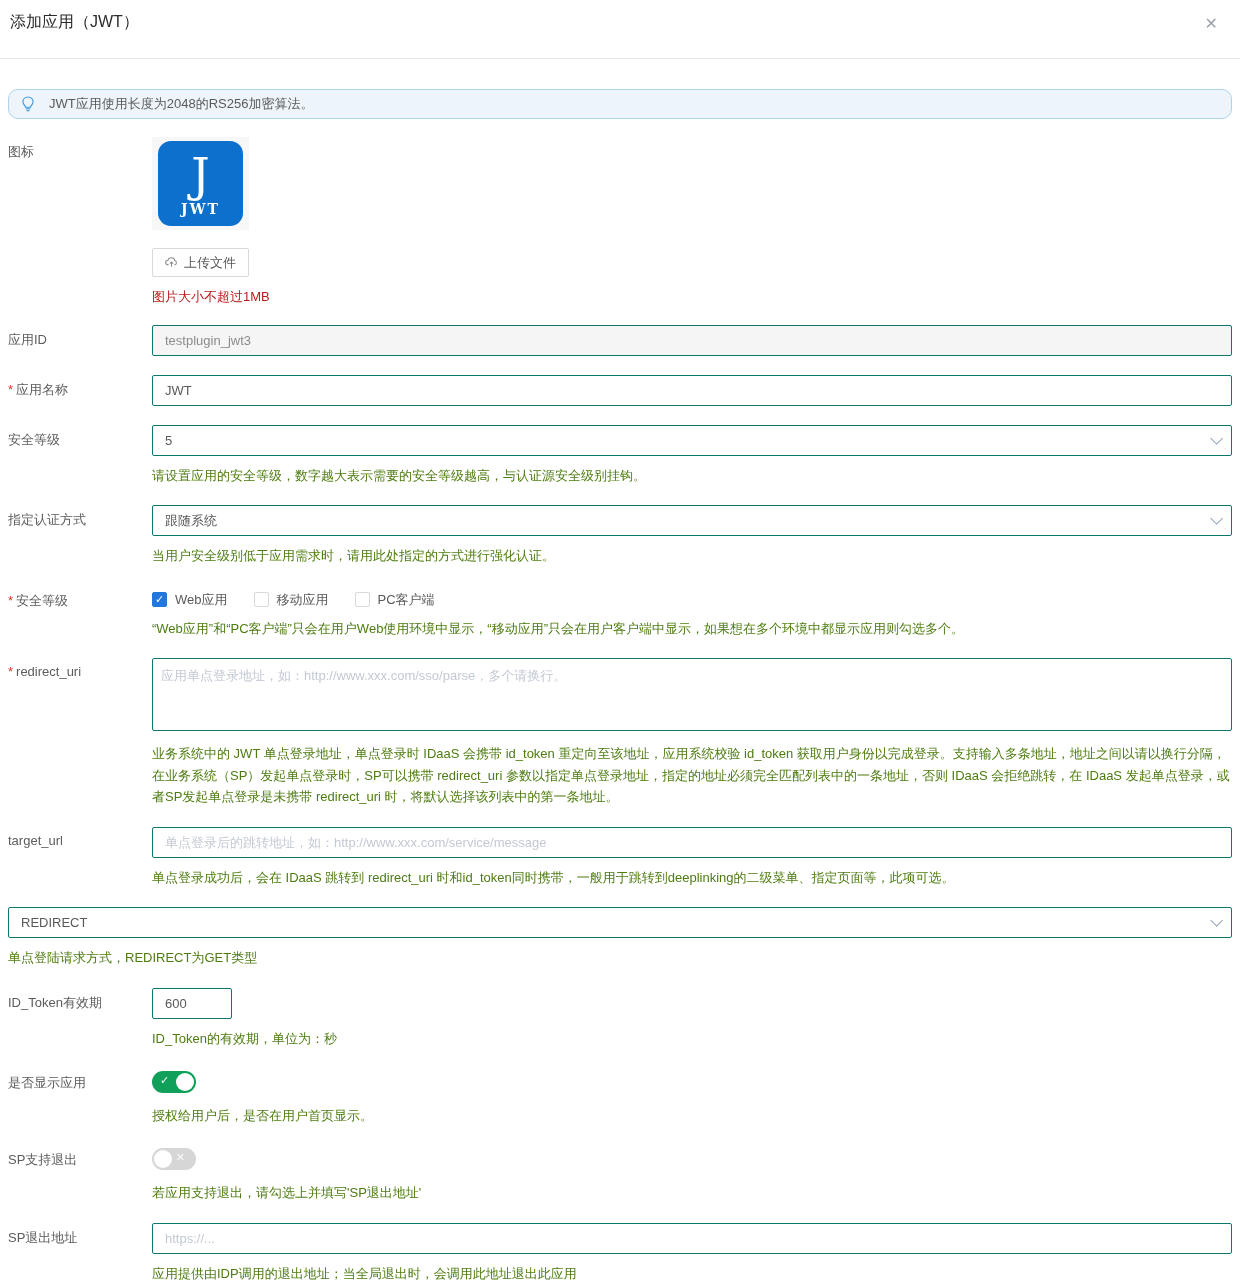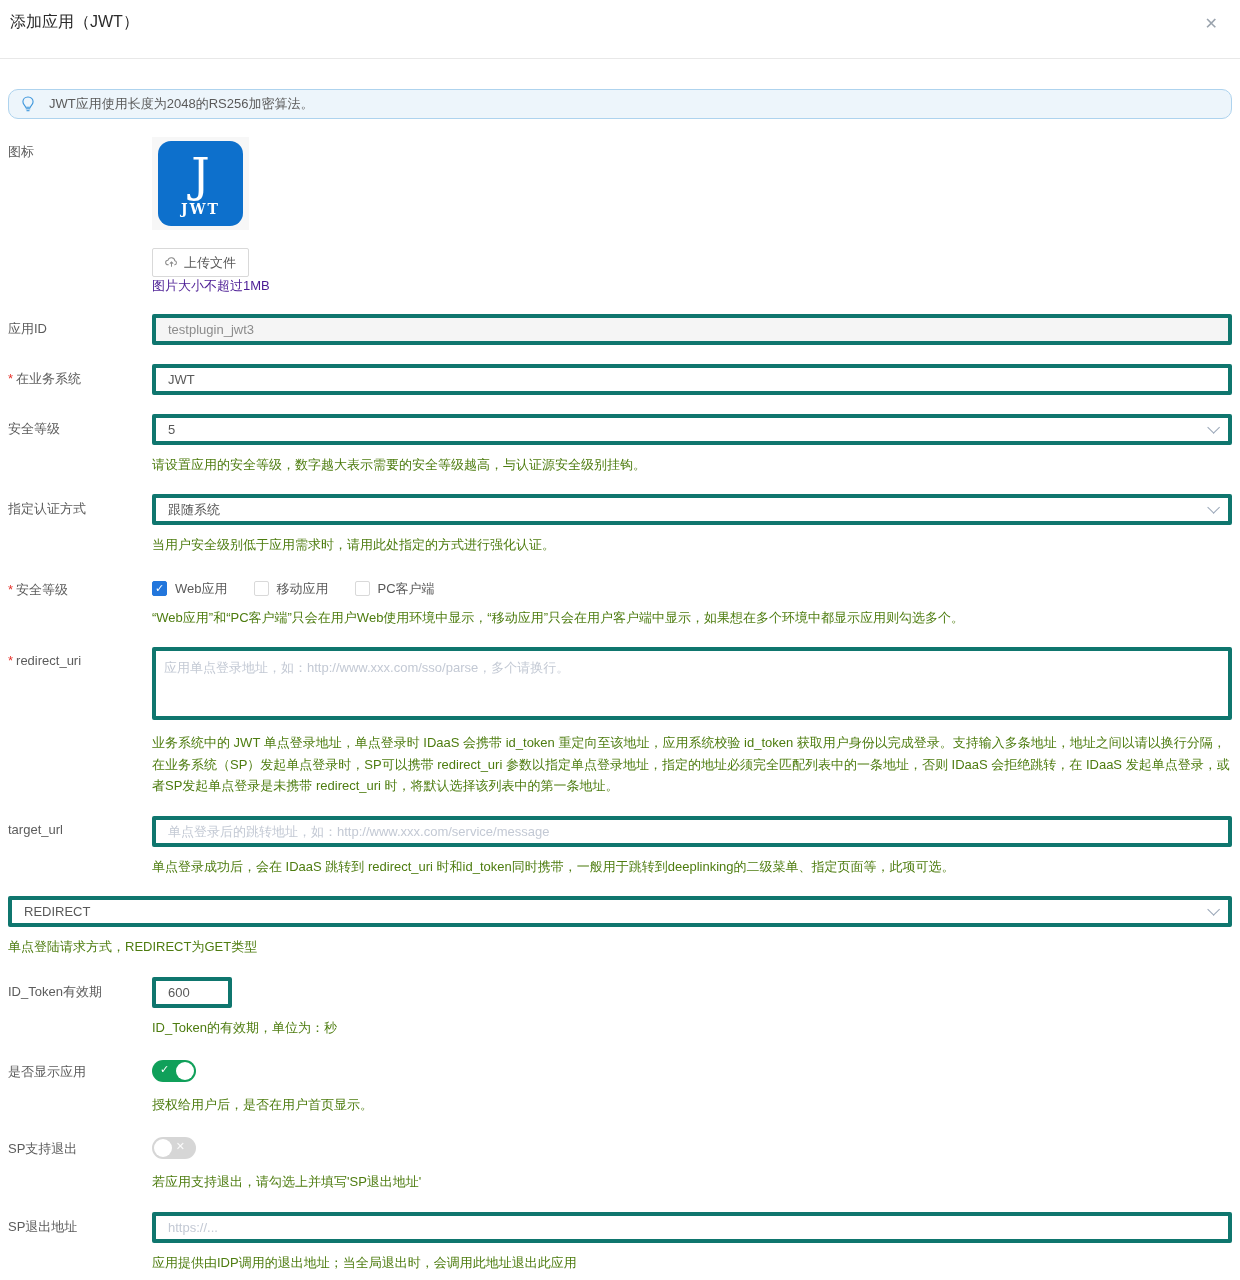--- a/index.html
+++ b/index.html
@@ -27,21 +27,21 @@
   .form { margin-top:18px; }
   .row { display:flex; margin-bottom:19px; }
   .row-label {
     width:144px; flex-shrink:0; padding-top:6px; color:#5c5c5c;
   }
   .req { color:#e5332c; margin-right:3px; }
   .row-control { flex:1; min-width:0; }
   .hint { color:#4d7c0f; margin-top:9px; line-height:1.65; }
   
   .text-input, .select-box, .textarea {
-    width:100%; border:4px solid #0f766e; border-radius:2px;
+    width:100%; border:1px solid #0f766e; border-radius:2px;
     background:#fff; color:#595959; font-size:13px;
     font-family:"Liberation Sans","DejaVu Sans",sans-serif;
   }
   .text-input { height:31px; padding:0 12px; outline:none; }
   .text-input::placeholder, .textarea::placeholder { color:#c3c9d4; opacity:1; }
   .text-input:disabled { background:#f5f5f5; color:#8c8c8c; }
   .select-box {
     height:31px; display:flex; align-items:center; justify-content:space-between;
     padding:0 12px; cursor:pointer;
   }
@@ -63,21 +63,21 @@
     color:#fff; font-family:"DejaVu Serif","Liberation Serif",serif;
   }
   .jwt-letter { font-size:46px; line-height:1; margin-top:2px; }
   .jwt-caption { font-size:14px; letter-spacing:2px; margin-top:3px; font-weight:bold; }
   .upload-btn {
     margin-top:18px; width:97px; height:29px; border:1px solid #d9d9d9; border-radius:2px;
     background:#fff; display:flex; align-items:center; justify-content:center; gap:6px;
     color:#595959; cursor:pointer;
   }
   .upload-ic { width:13px; height:13px; }
-  .icon-hint { color:#4c1d95; }
+  .icon-hint { margin-top:11px; color:#b91c1c; }
   
   .check-group { display:flex; align-items:center; gap:12px; padding-top:5px; }
   .check-item { display:flex; align-items:center; gap:8px; margin-right:14px; cursor:pointer; }
   .cbox {
     width:15px; height:15px; border-radius:2px; border:1px solid #d9d9d9; background:#fff;
     display:flex; align-items:center; justify-content:center;
   }
   .cbox.checked { background:#2276dc; border-color:#2276dc; color:#fff; font-size:11px; font-weight:bold; }
   
   .toggle {
@@ -141,21 +141,21 @@
     </div>
 
     <div class="row">
       <div class="row-label">应用ID</div>
       <div class="row-control">
         <input class="text-input" disabled="" value="testplugin_jwt3" style="">
       </div>
     </div>
 
     <div class="row">
-      <div class="row-label"><span class="req">*</span><span>在业务系统</span></div>
+      <div class="row-label"><span class="req">*</span><span>应用名称</span></div>
       <div class="row-control">
         <input class="text-input" value="JWT" style="">
       </div>
     </div>
 
     <div class="row">
       <div class="row-label">安全等级</div>
       <div class="row-control">
         <div class="select-box">
           <span>5</span>

